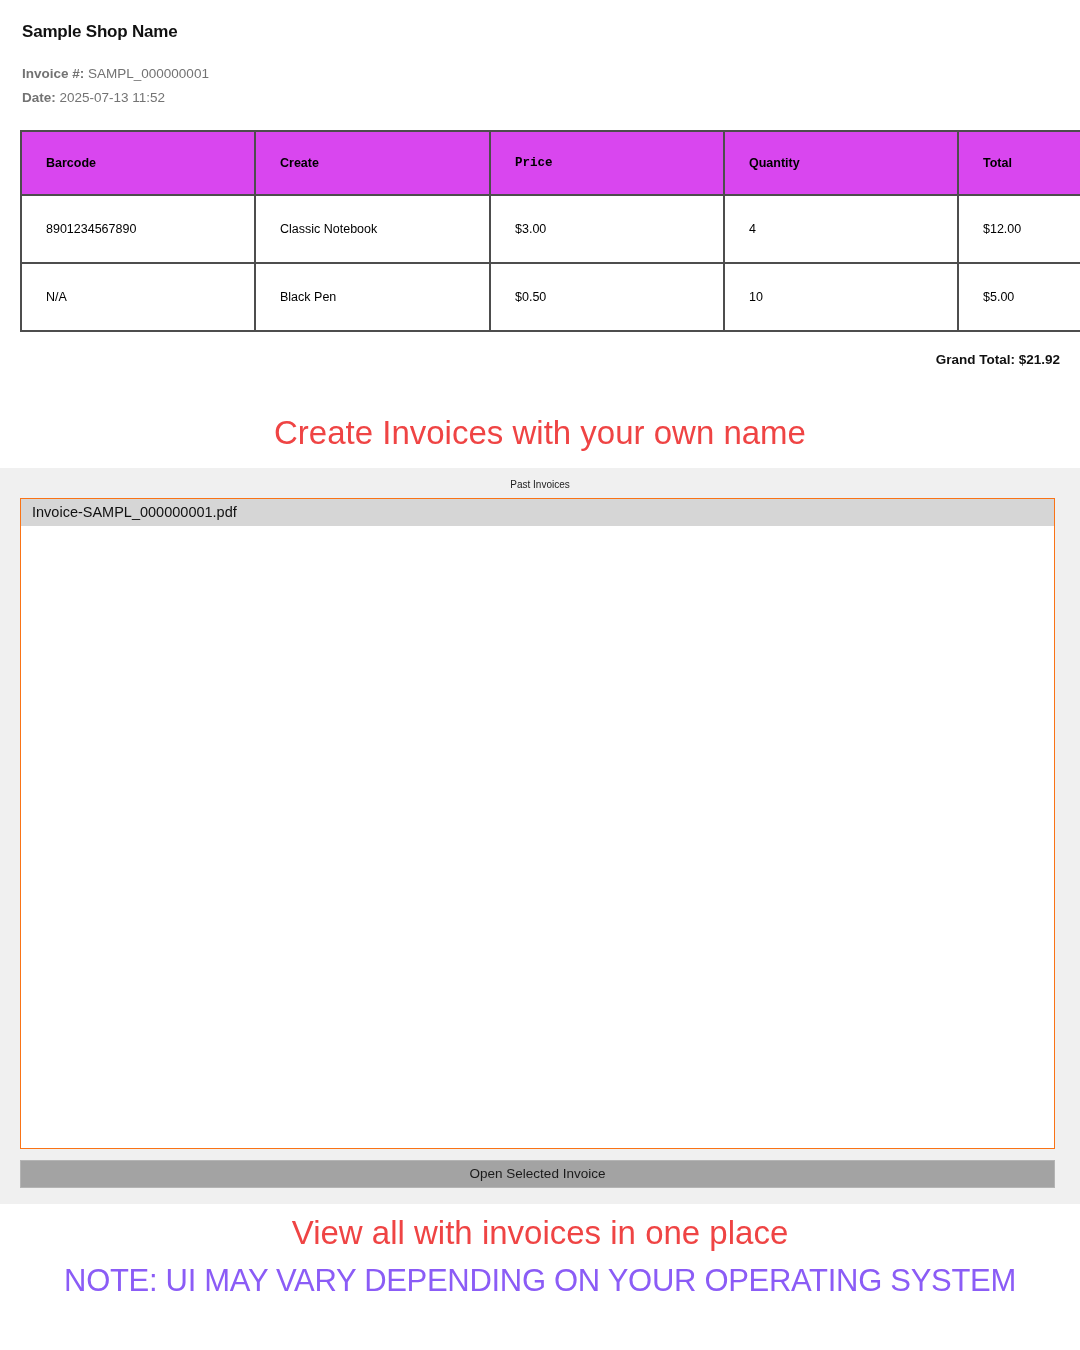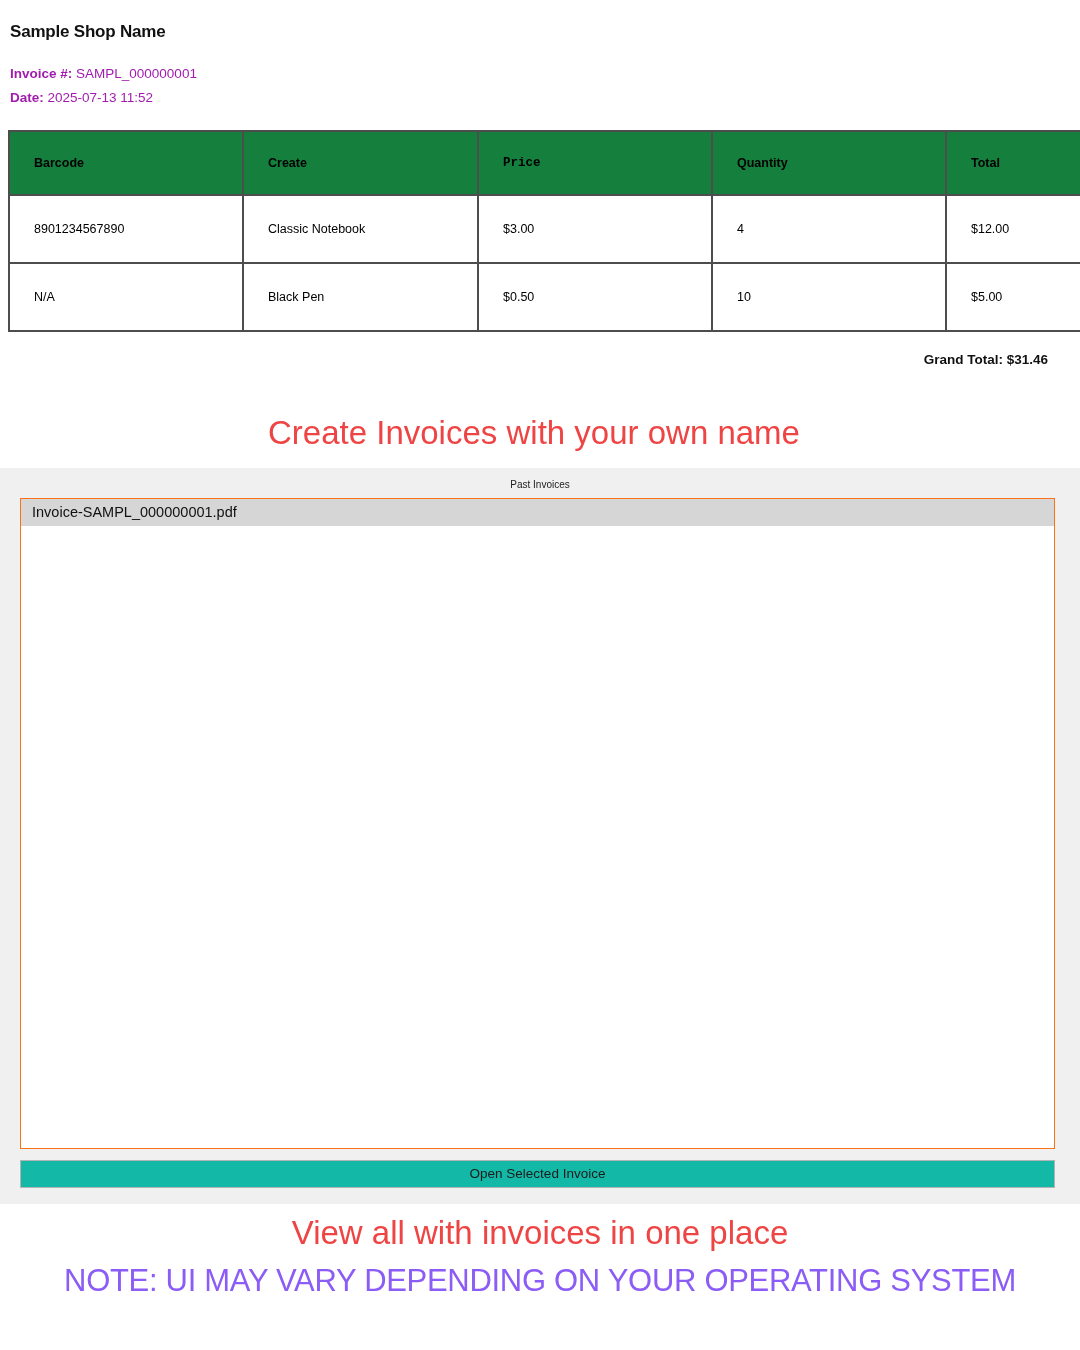--- a/index.html
+++ b/index.html
@@ -11,34 +11,34 @@
     width: 1080px;
     height: 1350px;
     font-family: "Liberation Sans", sans-serif;
     color: #000000;
     overflow: hidden;
     position: relative;
   }
 
   
   .invoice-preview {
-    padding: 22px 20px 0 8px;
+    padding: 22px 20px 0 20px;
     background: #ffffff;
   }
   .shop-name {
     font-size: 17px;
     font-weight: bold;
     letter-spacing: -0.2px;
     margin: 0 0 22px 2px;
     color: #111111;
   }
   .meta-line {
     font-size: 13.5px;
     margin: 0 0 4px 2px;
-    color: #a21caf;
+    color: #737373;
     line-height: 1.5;
   }
   .meta-line .meta-label {
     font-weight: bold;
   }
 
   .invoice-table {
     width: 1040px;
     border-collapse: collapse;
     margin-top: 21px;
@@ -46,21 +46,21 @@
   }
   .invoice-table th,
   .invoice-table td {
     border: 2px solid #4d4d4d;
     text-align: left;
     vertical-align: middle;
     padding: 0 0 0 24px;
     font-size: 12.5px;
   }
   .invoice-table thead th {
-    background: #15803d;
+    background: #d946ef;
     font-weight: bold;
     height: 62px;
     font-size: 12.5px;
   }
   .invoice-table tbody td {
     background: #ffffff;
     height: 66px;
     font-weight: normal;
   }
   .col-barcode  { width: 208px; }
@@ -129,21 +129,21 @@
     line-height: 27px;
     padding-left: 11px;
     font-size: 14.5px;
     color: #111111;
     box-sizing: border-box;
   }
   .open-button {
     margin: 11px 25px 0 20px;
     height: 28px;
     line-height: 26px;
-    background: #14b8a6;
+    background: #a3a3a3;
     border: 1px solid #b4b4b4;
     box-sizing: border-box;
     text-align: center;
     font-size: 13.5px;
     color: #1b1b1b;
     cursor: pointer;
   }
 </style>
 </head>
 <body>
@@ -183,21 +183,21 @@
       <tr>
         <td>N/A</td>
         <td>Black Pen</td>
         <td>$0.50</td>
         <td>10</td>
         <td>$5.00</td>
       </tr>
     </tbody>
   </table>
 
-  <div class="grand-total">Grand Total: $31.46</div>
+  <div class="grand-total">Grand Total: $21.92</div>
 
   <div class="caption caption-top">Create Invoices with your own name</div>
 </div>
 
 <div class="past-panel">
 
   <div class="panel-title">Past Invoices</div>
 
   <div class="list-box">
     <div class="list-item">Invoice-SAMPL_000000001.pdf</div>

